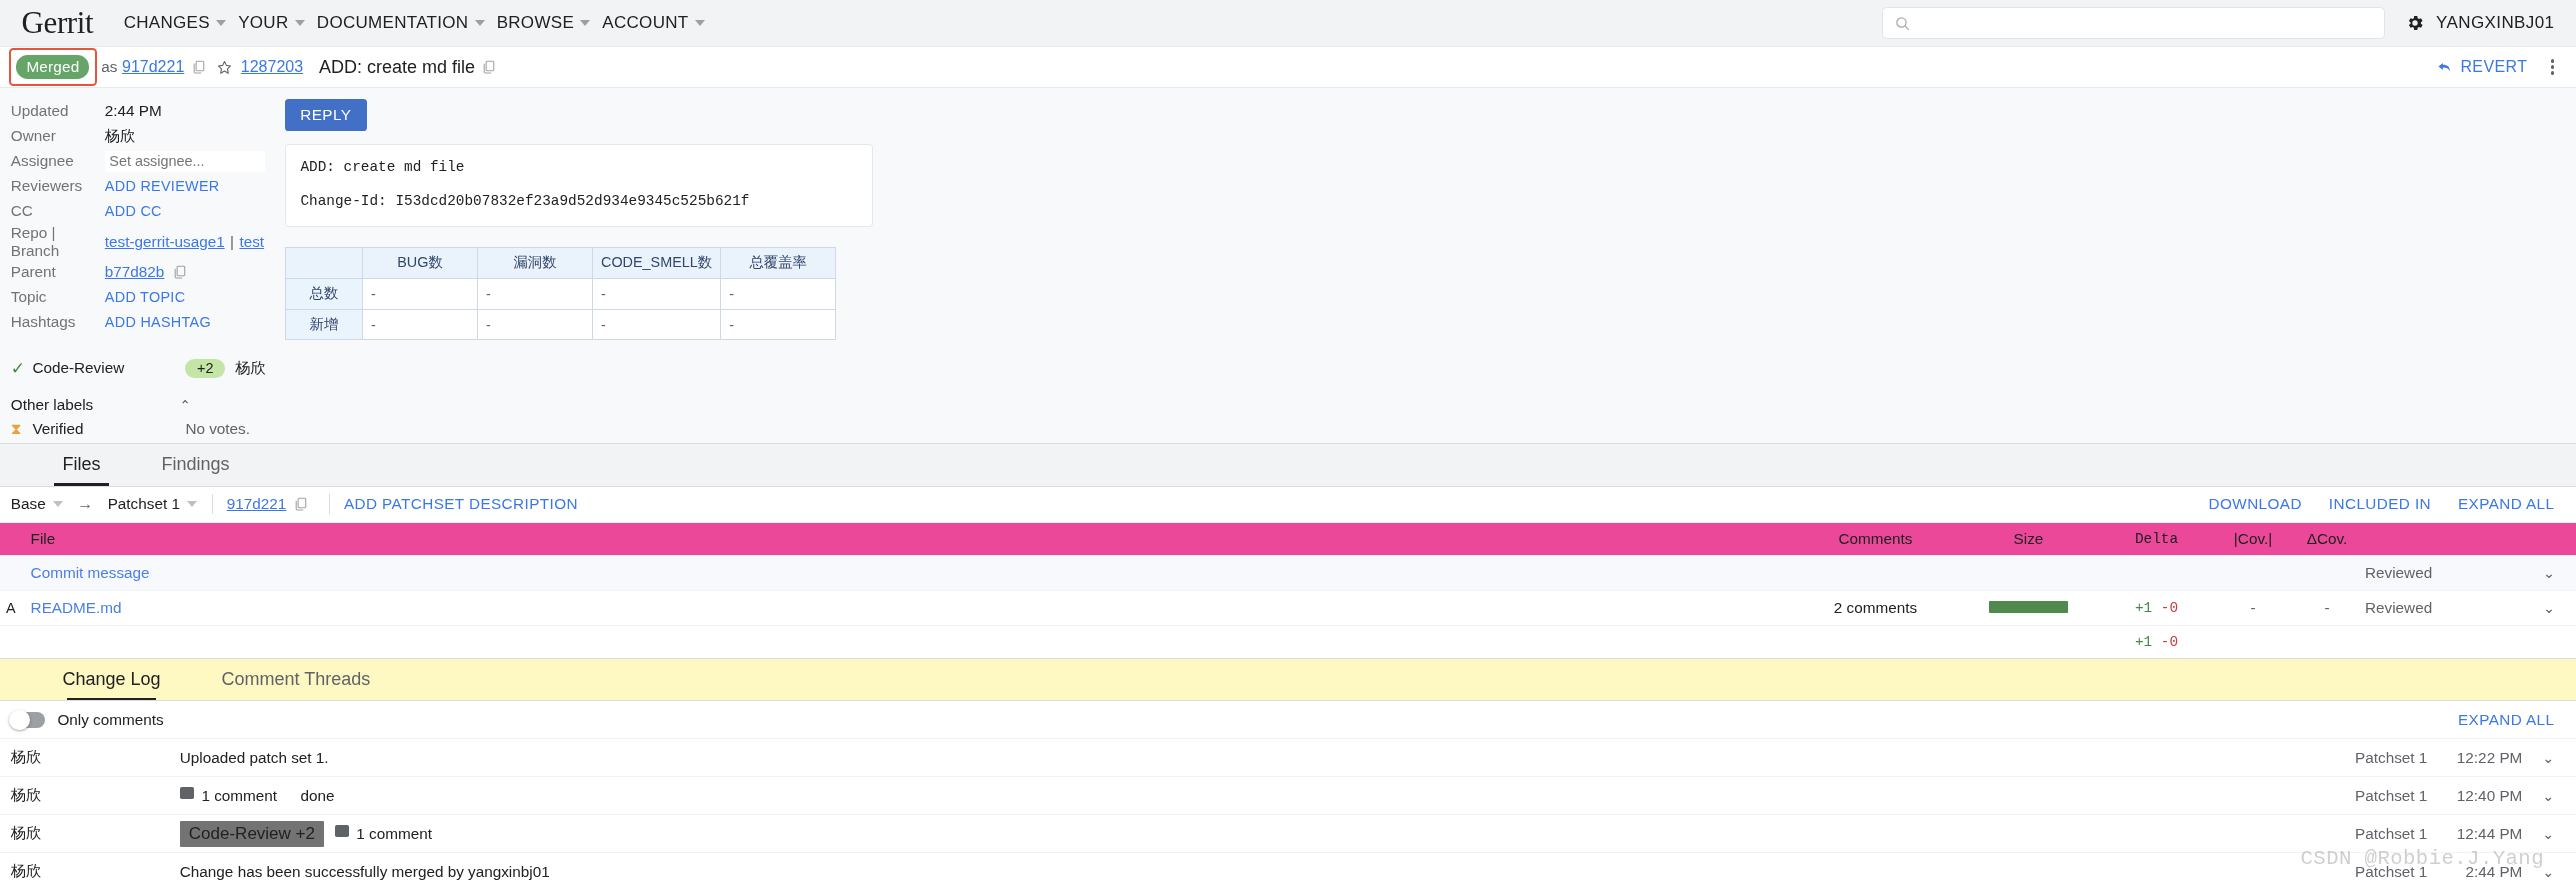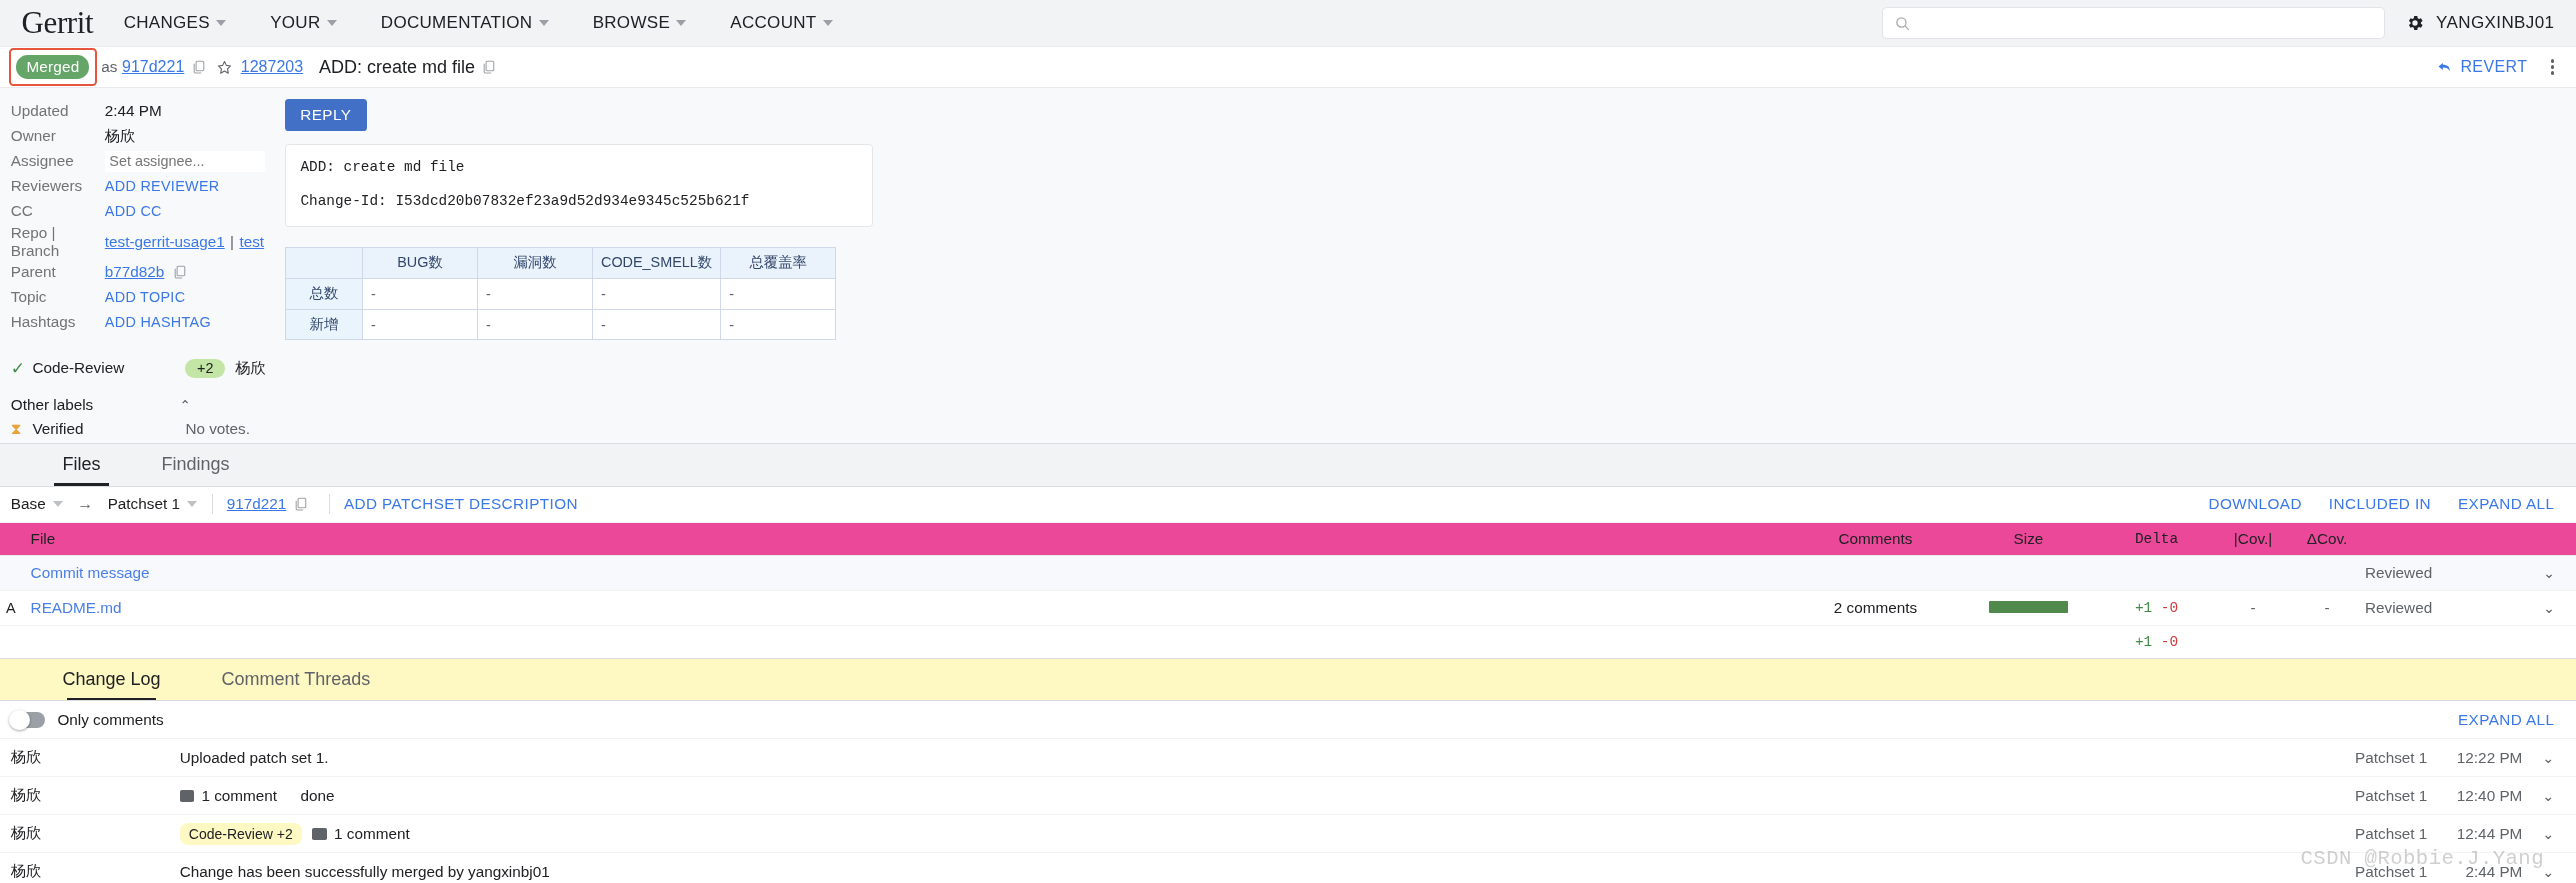--- a/index.html
+++ b/index.html
@@ -23,21 +23,21 @@
     border-bottom: 0.9px solid #e8eaed;
   }
   .brand {
     font-family: "Liberation Serif", serif;
     font-size: 31px;
     font-weight: 400;
     color: #202124;
     letter-spacing: -0.4px;
     margin-right: 30.5px;
   }
-  .navgroup { display: flex; align-items: center; gap: 44px; }
+  .navgroup { display: flex; align-items: center; gap: 12px; }
   .navitem {
     display: flex; align-items: center; gap: 6.3px;
     font-size: 17px; letter-spacing: 0.3px;
     color: #202124; cursor: pointer;
   }
   .caret {
     width: 0; height: 0;
     border-left: 5.4px solid transparent;
     border-right: 5.4px solid transparent;
     border-top: 6.3px solid #9aa0a6;
@@ -256,25 +256,25 @@
 
   .logrow {
     display: flex; align-items: center;
     height: 38px; padding: 0 21.6px 0 10.8px;
     border-bottom: 0.9px solid #f1f3f4;
     font-size: 15.3px;
   }
   .log-author { width: 169px; color: #202124; flex: 0 0 169px; }
   .log-body { flex: 1; display: flex; align-items: center; gap: 10.8px; color: #202124; }
   .cmt-ico { width: 14.4px; height: 12.6px; background: #5f6368; border-radius: 1.8px; display: inline-block; }
-  .cmt-chunk { display: flex; align-items: center; gap: 7.2px; }
+  .cmt-chunk { display: flex; gap: 7.2px; }
   .done-txt { color: #202124; margin-left: 12.6px; }
   .cr-pill {
-    background: #fef9c3; color: #202124;
-    font-size: 14px; padding: 2.7px 9px; border-radius: 8px;
+    background: #737373; color: #202124;
+    font-size: 17px; padding: 2.7px 9px; border-radius: 1px;
   }
   .log-right { display: flex; align-items: center; gap: 20px; color: #5f6368; font-size: 15.3px; }
   .log-right .ps { }
   .log-right .tm { min-width: 75px; text-align: right; }
 
   .watermark {
     position: absolute; right: 32px; bottom: 12.6px;
     font-size: 20.7px; color: rgba(130,130,130,.38);
     letter-spacing: 0.4px; pointer-events: none;
     font-family: Liberation Mono, monospace;

